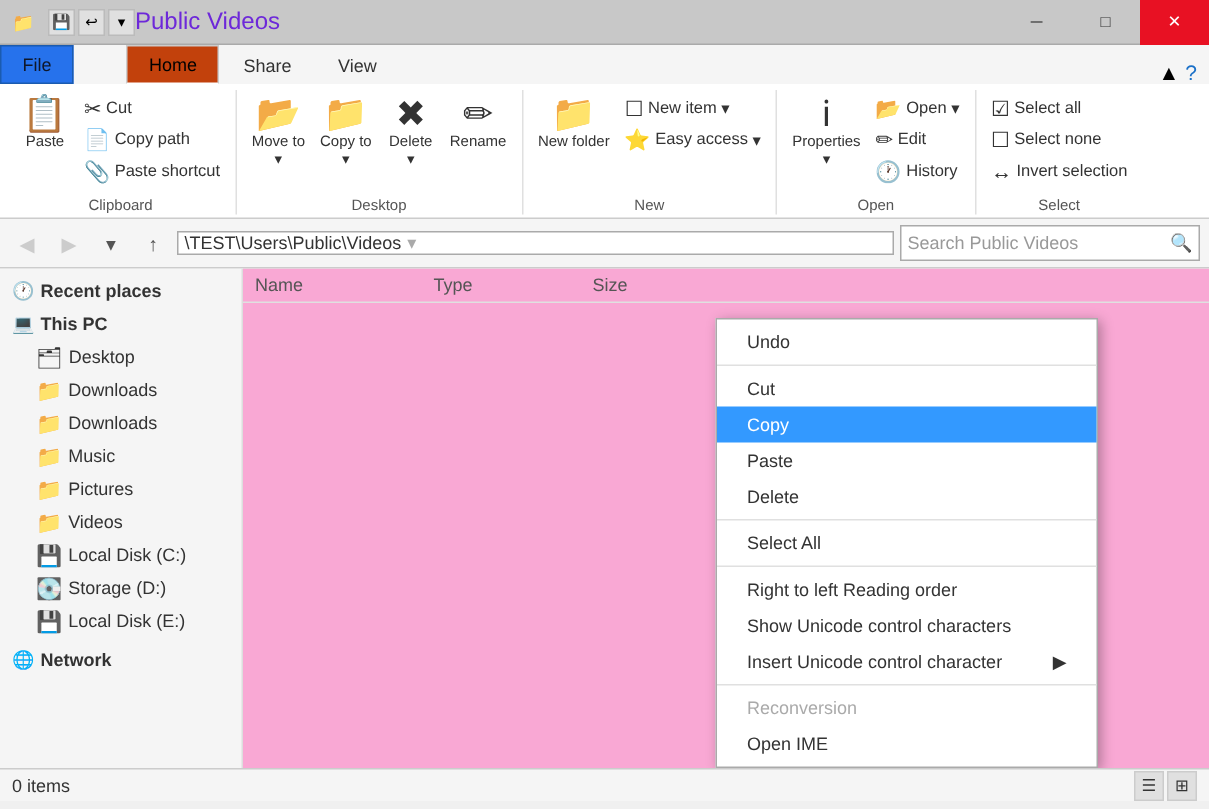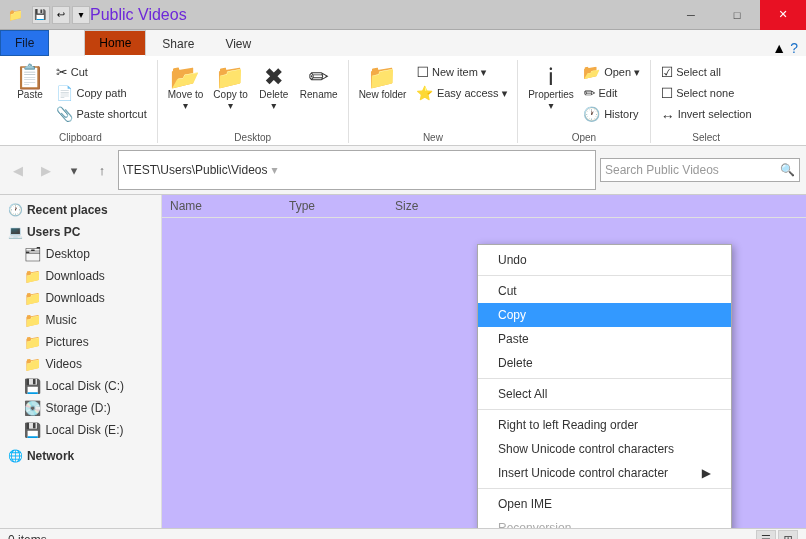--- a/index.html
+++ b/index.html
@@ -134,21 +134,21 @@
       border: 1px solid transparent;
       background: transparent;
       display: flex; align-items: center; justify-content: center;
       cursor: pointer; font-size: 13px; color: #555; border-radius: 2px;
     }
     .nav-btn.disabled { color: #ccc; cursor: default; }
     .address-box {
       flex: 1;
       background: #fff;
       border: 1px solid #aaa;
-      height: 40px;
+      height: 16px;
       display: flex;
       align-items: center;
       padding: 0 4px;
       font-size: 12px;
       color: #333;
     }
     .search-box {
       width: 200px;
       background: #fff;
       border: 1px solid #aaa;
@@ -193,21 +193,21 @@
       cursor: pointer;
       display: flex;
       align-items: center;
       gap: 4px;
     }
     .sidebar-item .folder-icon { font-size: 14px; }
 
     
     .content-pane {
       flex: 1;
-      background: #c4b5fd;
+      background: #f9a8d4;
       display: flex;
       flex-direction: column;
       position: relative;
     }
     .content-header {
       display: flex;
       padding: 4px 8px;
       border-bottom: 1px solid #e0e0e0;
       font-size: 12px;
       color: #555;
@@ -238,21 +238,21 @@
       border: 1px solid #ccc;
       background: #e0e0e0;
       display: flex; align-items: center; justify-content: center;
       cursor: pointer; font-size: 11px;
     }
 
     
     .context-menu {
       position: absolute;
       left: 315px;
-      top: 26px;
+      top: 10px;
       width: 255px;
       background: #fff;
       border: 1px solid #aaa;
       box-shadow: 2px 2px 8px rgba(0,0,0,0.3);
       z-index: 100;
       padding: 3px 0;
     }
     .ctx-item {
       padding: 5px 20px;
       font-size: 12px;
@@ -432,21 +432,21 @@
 
   <div class="sidebar">
 
     <div class="sidebar-section-header">
       <span>🕐</span>
       <span>Recent places</span>
     </div>
 
     <div class="sidebar-section-header">
       <span>💻</span>
-      <span>Users PC</span>
+      <span>This PC</span>
     </div>
     <div class="sidebar-item">
       <span class="folder-icon">🗂</span>
       <span>Desktop</span>
     </div>
     <div class="sidebar-item">
       <span class="folder-icon">📁</span>
       <span>Downloads</span>
     </div>
     <div class="sidebar-item">
@@ -520,25 +520,25 @@
           <span>Right to left Reading order</span>
         </div>
         <div class="ctx-item">
           <span>Show Unicode control characters</span>
         </div>
         <div class="ctx-item">
           <span>Insert Unicode control character</span>
           <span>▶</span>
         </div>
         <div class="ctx-separator"></div>
-        <div class="ctx-item">
-          <span>Open IME</span>
-        </div>
         <div class="ctx-item disabled">
           <span>Reconversion</span>
+        </div>
+        <div class="ctx-item">
+          <span>Open IME</span>
         </div>
       </div>
     </div>
   </div>
 </div>
 
 <div class="status-bar">
   <span>0 items</span>
   <div class="view-btns">
     <div class="view-btn">☰</div>

